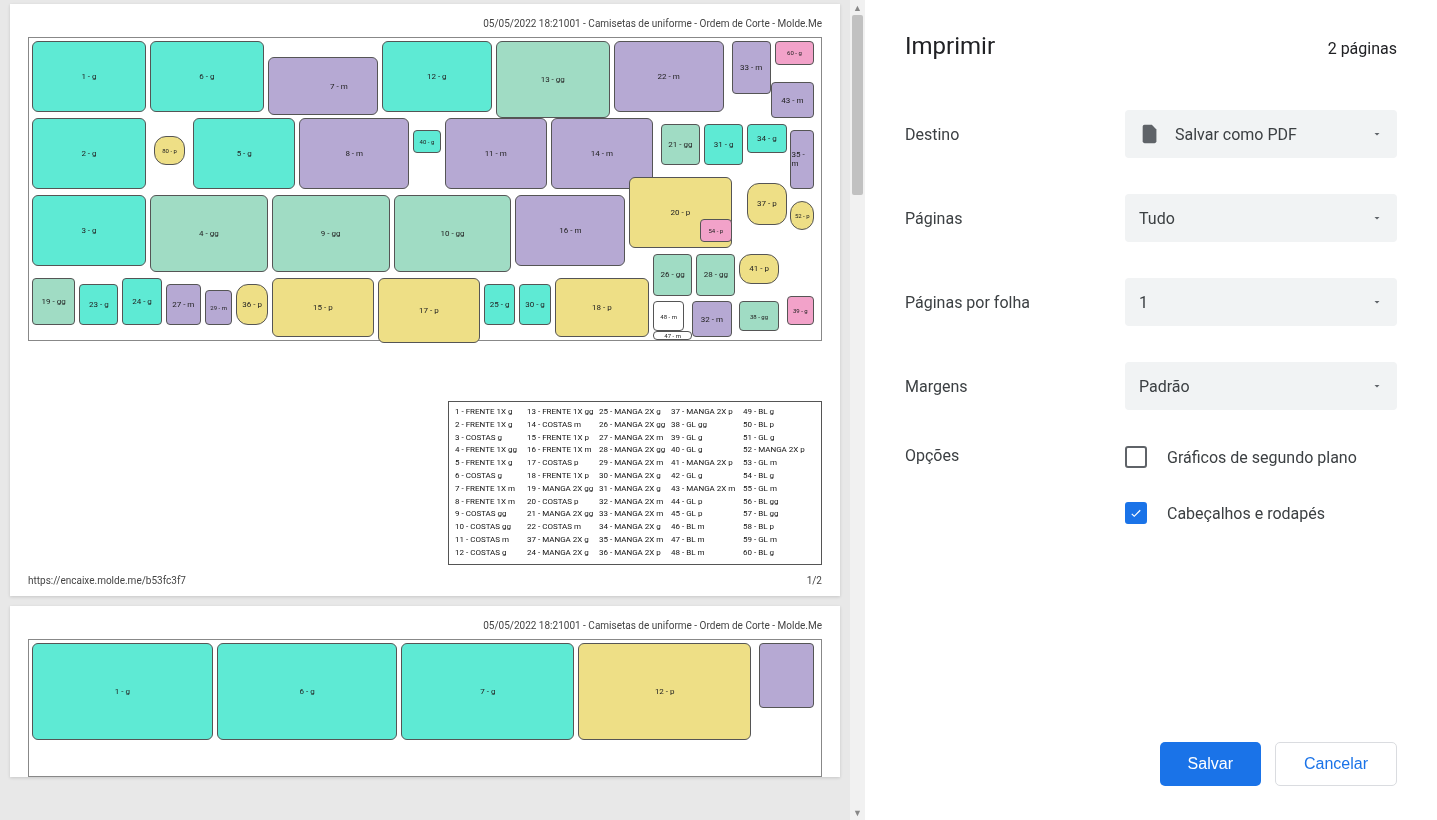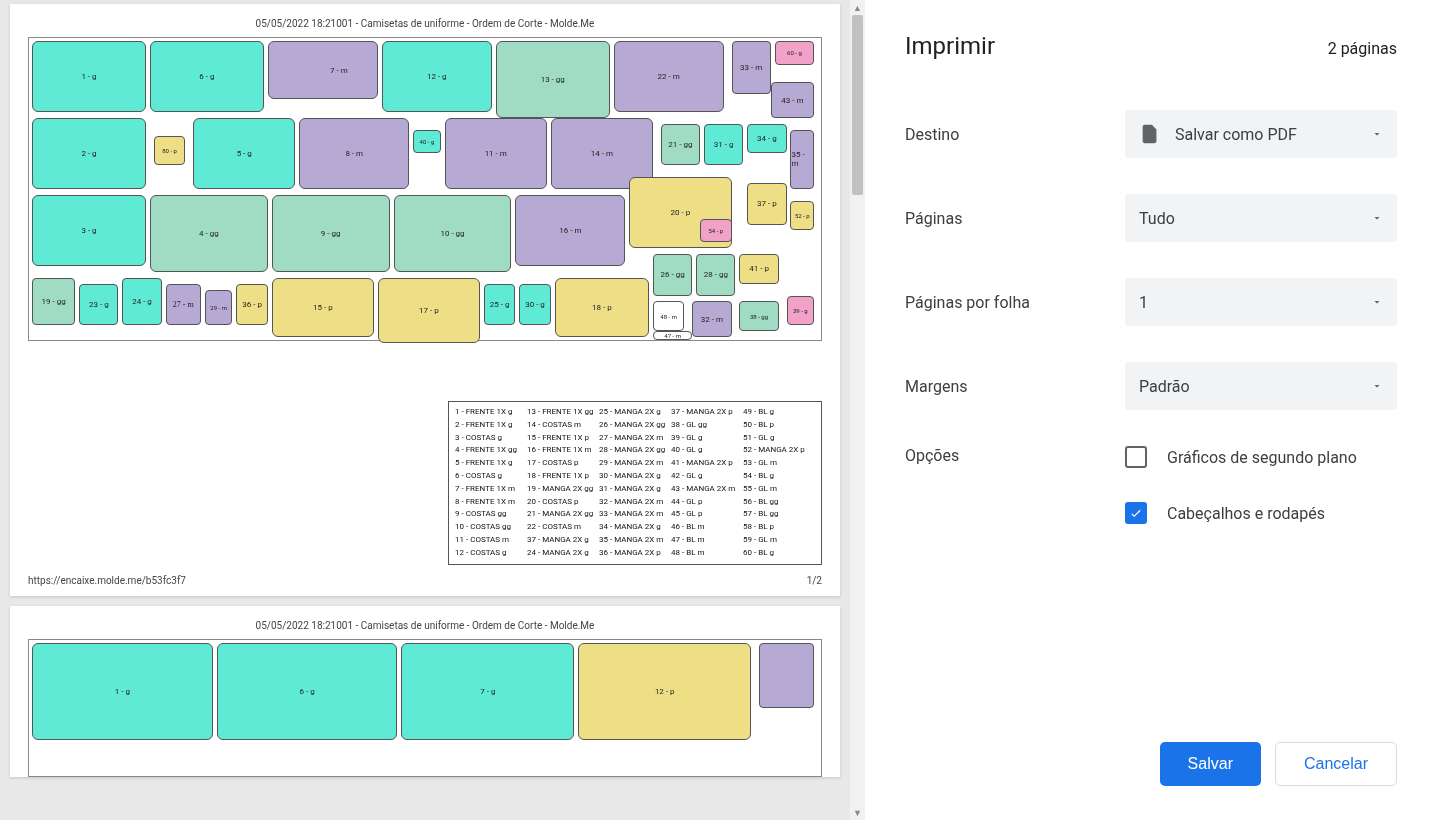--- a/index.html
+++ b/index.html
@@ -53,21 +53,21 @@
   .page {
     background: #fff;
     margin: 4px auto 10px auto;
     width: 830px;
     box-shadow: 0 1px 3px rgba(0,0,0,.15);
     padding: 14px 18px 10px 18px;
     position: relative;
   }
   .page-header {
     display: flex;
-    justify-content: center;
+    justify-content: flex-end;
     font-size: 10px;
     color: #444;
     margin-bottom: 8px;
   }
   .page-footer {
     display: flex;
     justify-content: space-between;
     font-size: 10px;
     color: #444;
     margin-top: 10px;
@@ -92,21 +92,21 @@
     align-items: center;
     justify-content: center;
     font-size: 8px;
     color: #222;
   }
   .piece.big { border-radius: 6px; }
 
   .c-pink   { background:#5eead4; }
   .c-purple { background:#b6a9d3; }
   .c-green  { background:#a0dcc4; }
-  .c-yellow { background:#eedf86; }
+  .c-yellow { background:#eedf86;border-radius:12px; }
   .c-white  { background:#ffffff; }
   .c-pink2  { background:#f2a2c9; }
   .c-tiny   { font-size:6px; }
 
   
   .legend-wrap {
     display:flex;
     justify-content:flex-end;
   }
   .legend {
@@ -233,21 +233,21 @@
       <div class="page-header">
         <span>05/05/2022 18:21</span>
         <span>001 - Camisetas de uniforme - Ordem de Corte - Molde.Me</span>
         <span></span>
       </div>
 
       <div class="layout-frame">
         <div id="marker1" class="marker" style="height:296px">
             <div class="piece c-pink big" style="left: 0%; top: 0px; width: 14.5%; height: 71.04px;">1 - g</div>
             <div class="piece c-pink big" style="left: 15%; top: 0px; width: 14.5%; height: 71.04px;">6 - g</div>
-            <div class="piece c-purple big" style="left: 30%; top: 0px; width: 14%; height: 58px; padding-left: 32px;">7 - m</div>
+            <div class="piece c-purple big" style="left: 30%; top: 16px; width: 14%; height: 58px; padding-left: 32px;">7 - m</div>
             <div class="piece c-pink big" style="left: 44.5%; top: 0px; width: 14%; height: 71.04px;">12 - g</div>
             <div class="piece c-green big" style="left: 59%; top: 0px; width: 14.5%; height: 76.96px;">13 - gg</div>
             <div class="piece c-purple big" style="left: 74%; top: 0px; width: 14%; height: 71.04px;">22 - m</div>
             <div class="piece c-purple" style="left: 89%; top: 0px; width: 5%; height: 53.28px;">33 - m</div>
             <div class="piece c-pink2 c-tiny" style="left: 94.5%; top: 0px; width: 5%; height: 23.68px;">60 - g</div>
             <div class="piece c-pink big" style="left: 0%; top: 76.96px; width: 14.5%; height: 71.04px;">2 - g</div>
             <div class="piece c-yellow c-tiny" style="left: 15.5%; top: 94.72px; width: 4%; height: 29.6px;">80 - p</div>
             <div class="piece c-pink big" style="left: 20.5%; top: 76.96px; width: 13%; height: 71.04px;">5 - g</div>
             <div class="piece c-purple big" style="left: 34%; top: 76.96px; width: 14%; height: 71.04px;">8 - m</div>
             <div class="piece c-pink c-tiny" style="left: 48.5%; top: 88.8px; width: 3.5%; height: 23.68px;">40 - g</div>
@@ -262,21 +262,21 @@
             <div class="piece c-green big" style="left: 15%; top: 153.92px; width: 15%; height: 76.96px;">4 - gg</div>
             <div class="piece c-green big" style="left: 30.5%; top: 153.92px; width: 15%; height: 76.96px;">9 - gg</div>
             <div class="piece c-green big" style="left: 46%; top: 153.92px; width: 15%; height: 76.96px;">10 - gg</div>
             <div class="piece c-purple big" style="left: 61.5%; top: 153.92px; width: 14%; height: 71.04px;">16 - m</div>
             <div class="piece c-yellow big" style="left: 76%; top: 136.16px; width: 13%; height: 71.04px;">20 - p</div>
             <div class="piece c-yellow" style="left: 91%; top: 142.08px; width: 5%; height: 41.44px;">37 - p</div>
             <div class="piece c-yellow c-tiny" style="left: 96.5%; top: 159.84px; width: 3%; height: 29.6px;">52 - p</div>
             <div class="piece c-green" style="left: 0%; top: 236.8px; width: 5.5%; height: 47.36px;">19 - gg</div>
             <div class="piece c-pink" style="left: 6%; top: 242.72px; width: 5%; height: 41.44px;">23 - g</div>
             <div class="piece c-pink" style="left: 11.5%; top: 236.8px; width: 5%; height: 47.36px;">24 - g</div>
-            <div class="piece c-purple" style="left: 17%; top: 242.72px; width: 4.5%; height: 41.44px; font-family: Liberation Serif, serif;">27 - m</div>
+            <div class="piece c-purple" style="left: 17%; top: 242.72px; width: 4.5%; height: 41.44px;">27 - m</div>
             <div class="piece c-purple c-tiny" style="left: 22%; top: 248.64px; width: 3.5%; height: 35.52px;">29 - m</div>
             <div class="piece c-yellow" style="left: 26%; top: 242.72px; width: 4%; height: 41.44px;">36 - p</div>
             <div class="piece c-yellow big" style="left: 30.5%; top: 236.8px; width: 13%; height: 59.2px;">15 - p</div>
             <div class="piece c-yellow big" style="left: 44%; top: 236.8px; width: 13%; height: 65px;">17 - p</div>
             <div class="piece c-pink" style="left: 57.5%; top: 242.72px; width: 4%; height: 41.44px;">25 - g</div>
             <div class="piece c-pink" style="left: 62%; top: 242.72px; width: 4%; height: 41.44px;">30 - g</div>
             <div class="piece c-yellow big" style="left: 66.5%; top: 236.8px; width: 12%; height: 59.2px;">18 - p</div>
             <div class="piece c-green" style="left: 79%; top: 213.12px; width: 5%; height: 41.44px;">26 - gg</div>
             <div class="piece c-green" style="left: 84.5%; top: 213.12px; width: 5%; height: 41.44px;">28 - gg</div>
             <div class="piece c-pink2 c-tiny" style="left: 85%; top: 177.6px; width: 4%; height: 23.68px;">54 - p</div>

